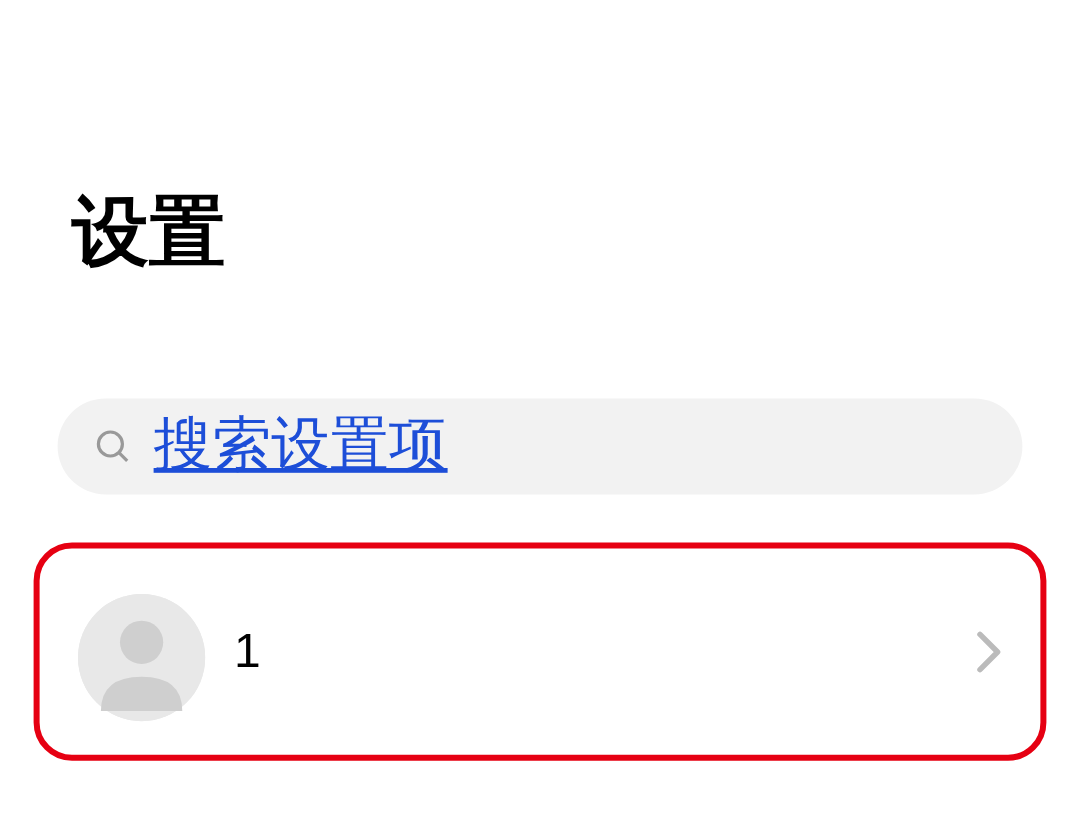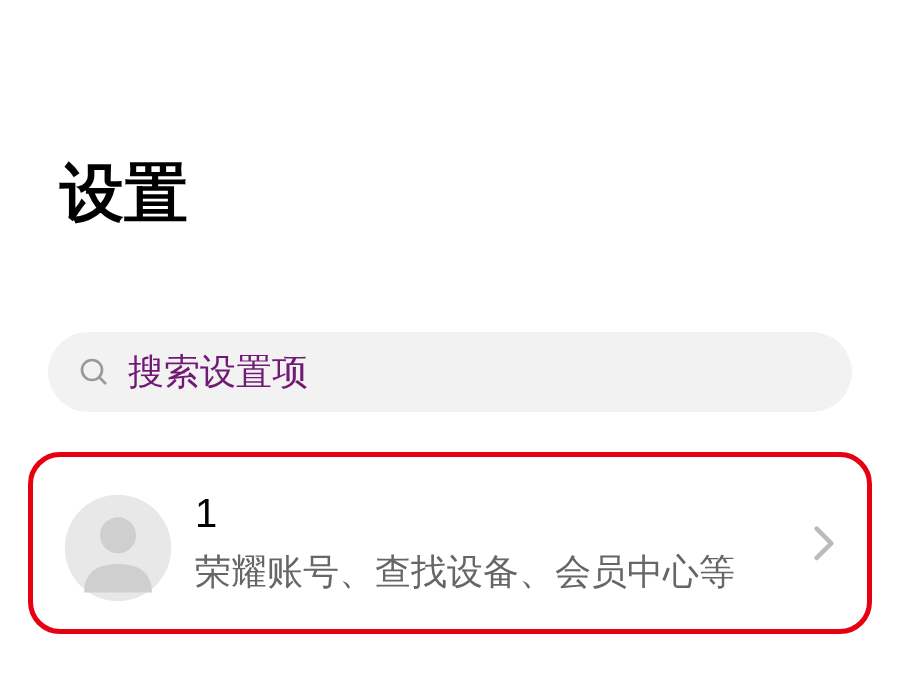--- a/index.html
+++ b/index.html
@@ -38,23 +38,24 @@
       align-items: center;
       padding: 0 30px;
     }
     .search-icon {
       width: 32px;
       height: 32px;
       margin-right: 18px;
       flex-shrink: 0;
     }
     .search-placeholder {
-      font-size: 36px;
-      color: #701a75;
+      font-size: 49px;
+      color: #1d4ed8;
       line-height: 1;
+      text-decoration: underline;
     }
     .account-row {
       margin: 40px 28px 0 28px;
       border: 5px solid #e60012;
       border-radius: 32px;
       padding: 28px 24px 28px 32px;
       display: flex;
       align-items: center;
       gap: 24px;
     }
@@ -117,21 +118,20 @@
   <div class="account-row">
     <div class="avatar">
       <svg viewBox="0 0 100 100">
         <circle cx="50" cy="50" r="50" fill="#e8e8e8"></circle>
         <circle cx="50" cy="38" r="17" fill="#cfcfcf"></circle>
         <path d="M 18 92 Q 18 65 50 65 Q 82 65 82 92 Z" fill="#cfcfcf"></path>
       </svg>
     </div>
     <div class="account-text">
       <div class="account-title">1</div>
-      <div class="account-subtitle">荣耀账号、查找设备、会员中心等</div>
     </div>
     <span class="chevron">
       <svg viewBox="0 0 12 20" fill="none" stroke="#bbb" stroke-width="2.5" stroke-linecap="round" stroke-linejoin="round">
         <polyline points="2,2 10,10 2,18"></polyline>
       </svg>
     </span>
   </div>
 </div>
 
 </body></html>

